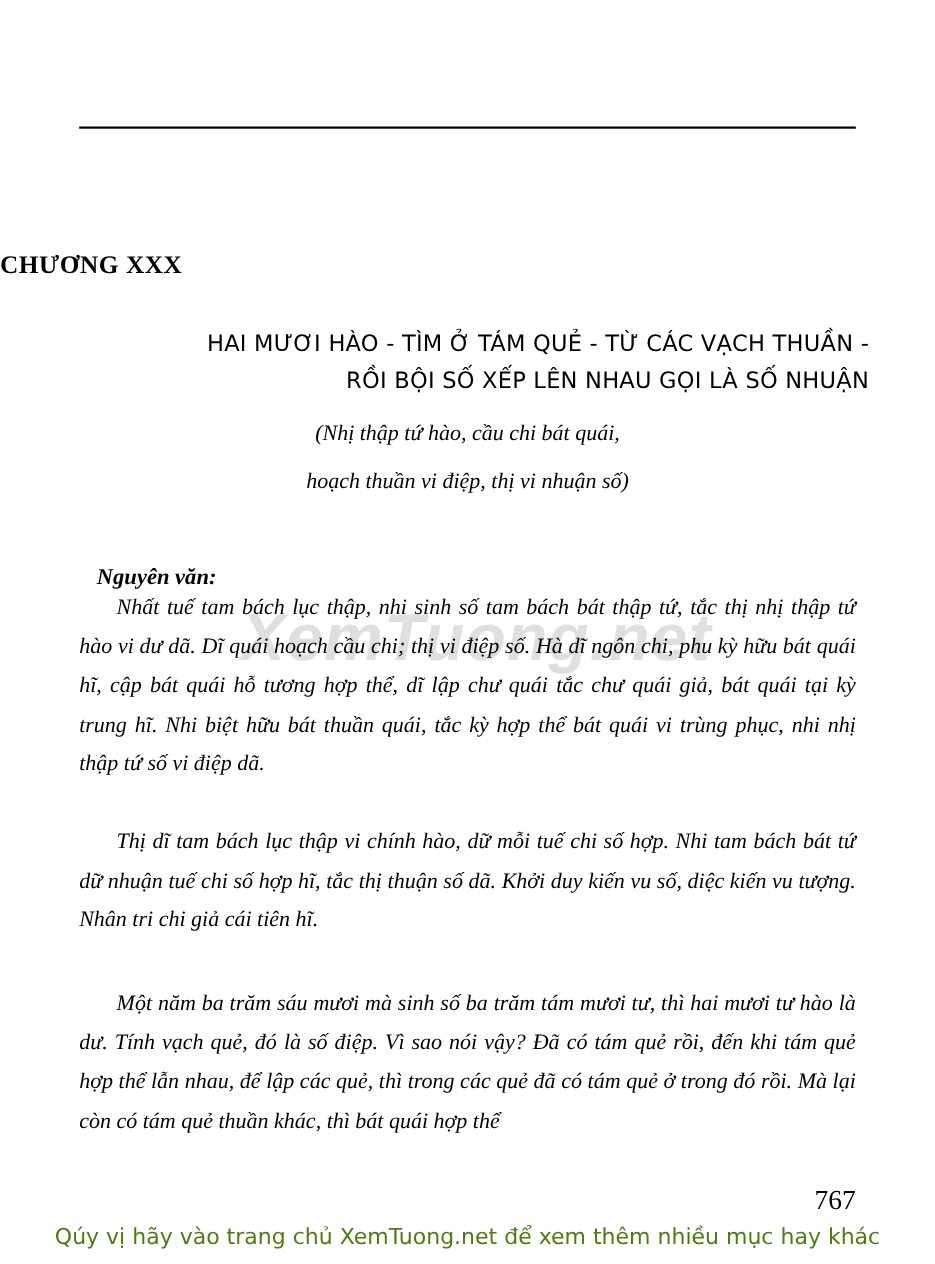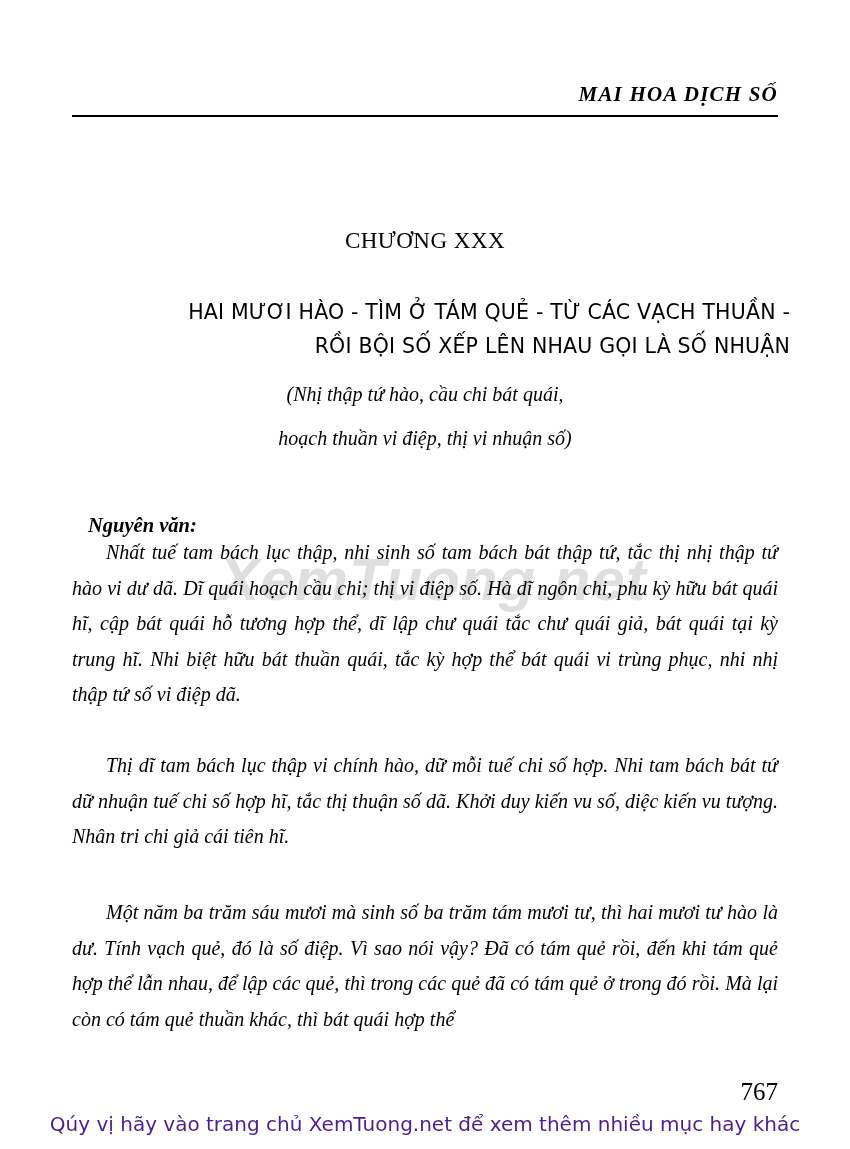--- a/index.html
+++ b/index.html
@@ -50,23 +50,22 @@
     height: 0;
     border-top: 2px solid #000;
   }
 
   
   .chapter-label {
     position: absolute;
     top: 228px;
     left: 0;
     width: 850px;
-    text-align: center;
     font-family: "Liberation Serif", serif;
-    font-weight: normal;
+    font-weight: bold;
     font-size: 23px;
     letter-spacing: 0.5px;
   }
   .chapter-title {
     position: absolute;
     top: 295px;
     left: 60px;
     width: 730px;
     text-align: right;
     font-family: "DejaVu Sans", sans-serif;
@@ -145,31 +144,30 @@
     font-weight: normal;
   }
   .footer-note {
     position: absolute;
     top: 1112px;
     left: 0;
     width: 850px;
     text-align: center;
     font-family: "DejaVu Sans", sans-serif;
     font-size: 20px;
-    color: #4c1d95;
+    color: #4d7c0f;
     white-space: nowrap;
   }
 </style>
 </head>
 <body>
 
 <div class="page">
 
   <div class="header">
-    <div class="header-title">MAI HOA DỊCH SỐ</div>
     <div class="header-rule"></div>
   </div>
 
   <div class="chapter-label">CHƯƠNG XXX</div>
 
   <div class="chapter-title">
     <div>HAI MƯƠI HÀO - TÌM Ở TÁM QUẺ - TỪ CÁC VẠCH THUẦN -</div>
     <div>RỒI BỘI SỐ XẾP LÊN NHAU GỌI LÀ SỐ NHUẬN</div>
   </div>
 

